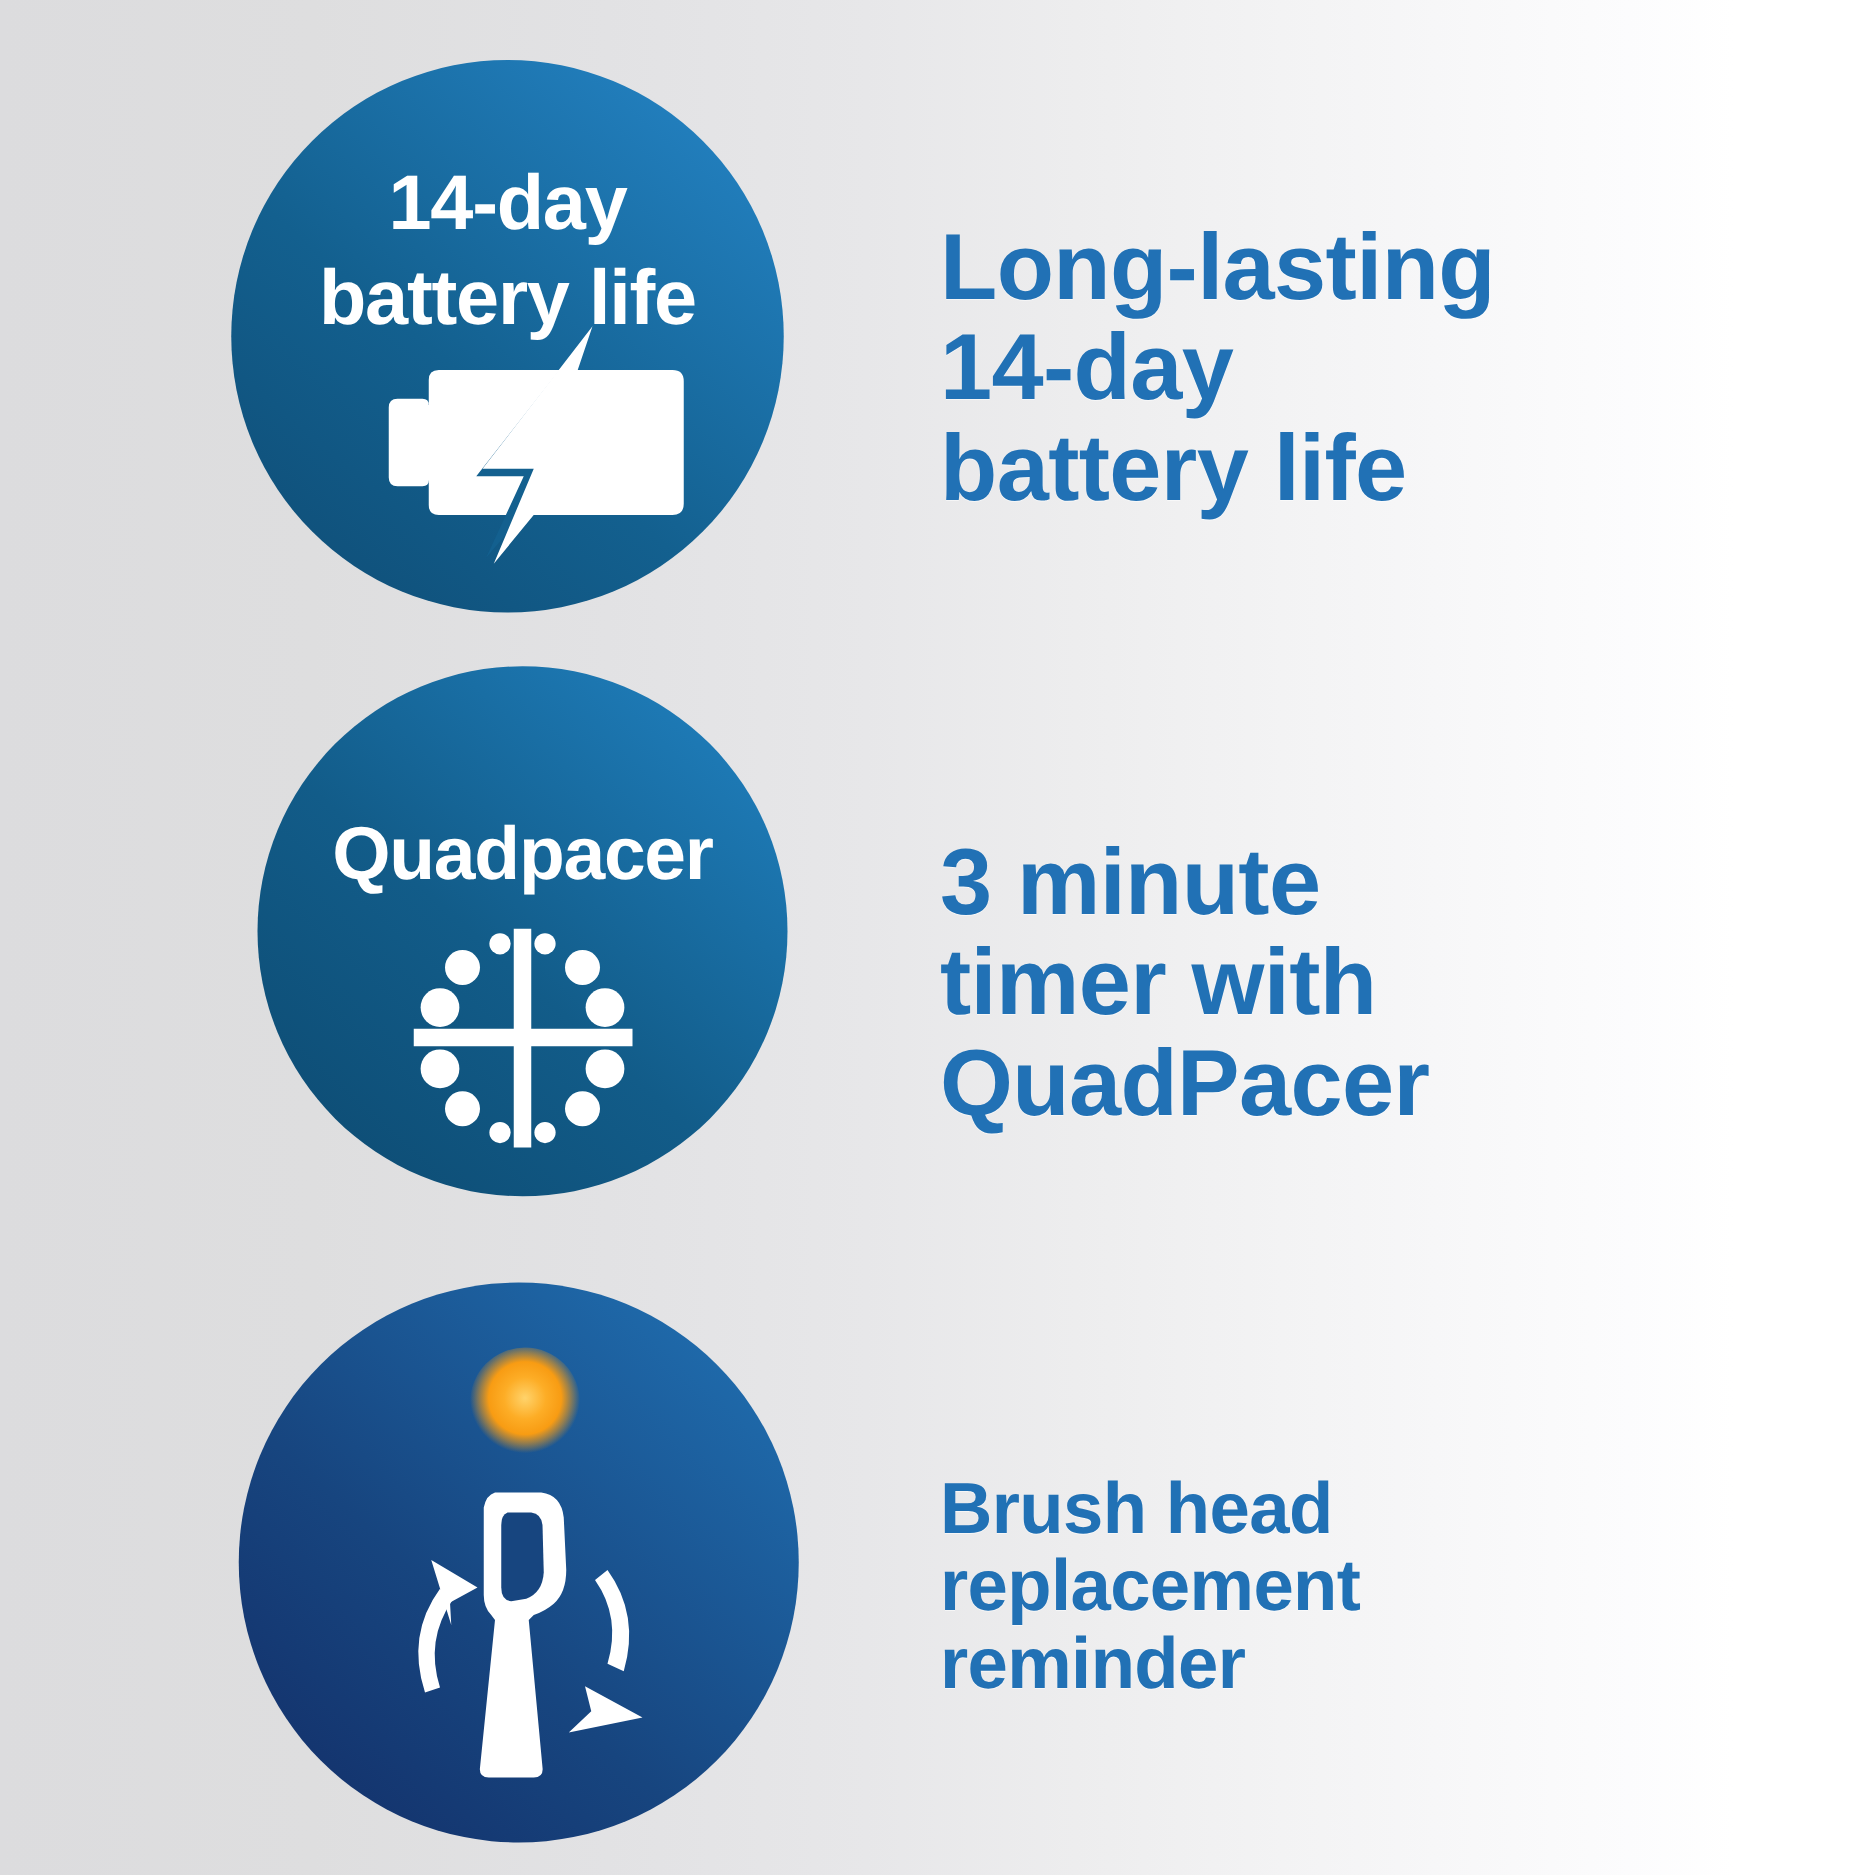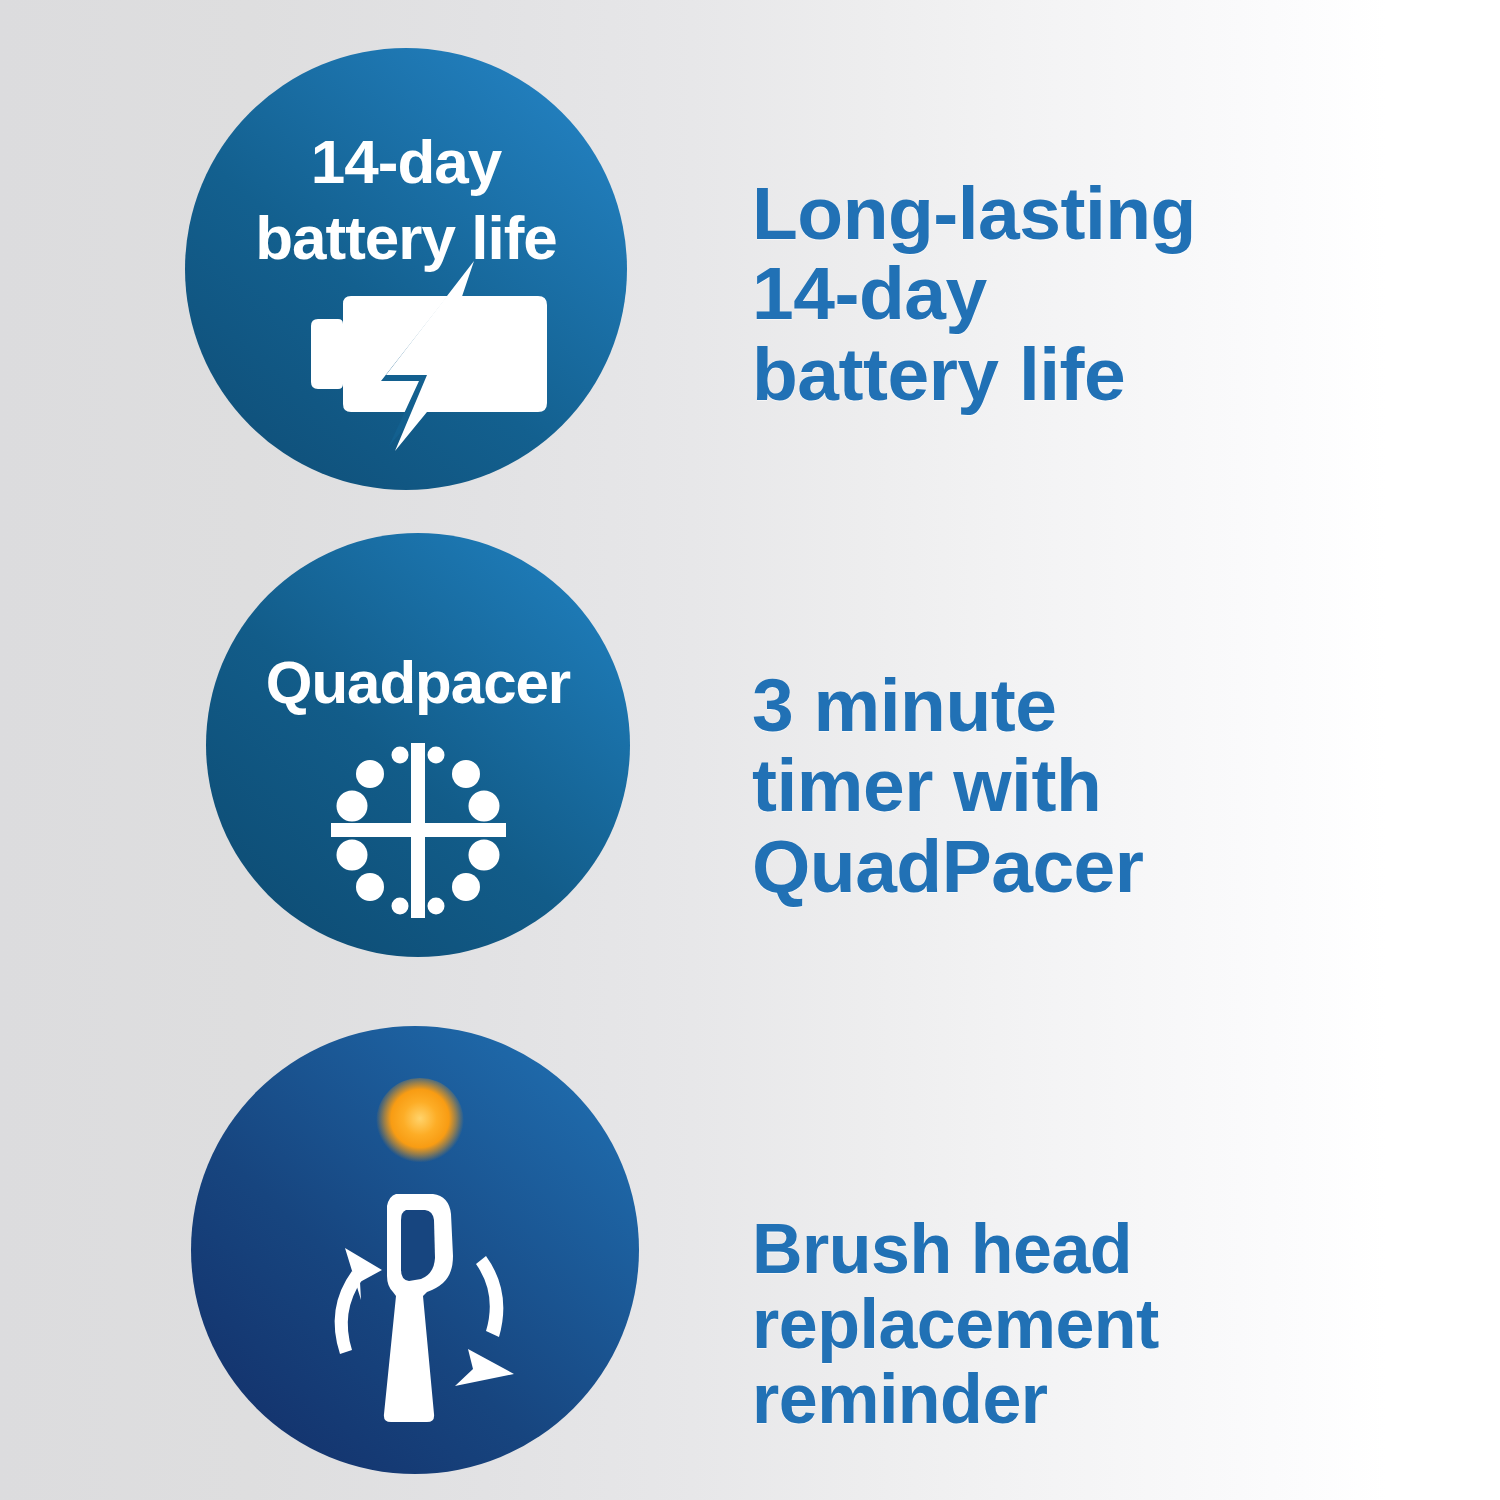--- a/index.html
+++ b/index.html
@@ -58,21 +58,21 @@
   
   #row-battery .badge   { left: 183px;  top: 46px;   width: 446px; height: 446px; }
   #row-battery .caption { left: 752px;  top: 140px;  font-size: 75px; }
 
   
   #row-quadpacer .badge   { left: 204px; top: 531px;  width: 428px; height: 428px; }
   #row-quadpacer .caption { left: 752px; top: 632px;  font-size: 75px; }
 
   
   #row-brushhead .badge   { left: 189px; top: 1024px; width: 452px; height: 452px; }
-  #row-brushhead .caption { left: 752px; top: 1179px; font-size: 70px; }
+  #row-brushhead .caption { left: 752px; top: 1143px; font-size: 58px; }
 
   .badge-label {
     font-weight: bold;
     fill: #ffffff;
     font-family: "Liberation Sans", sans-serif;
     letter-spacing: -1px;
   }
 </style>
 </head>
 <body>

